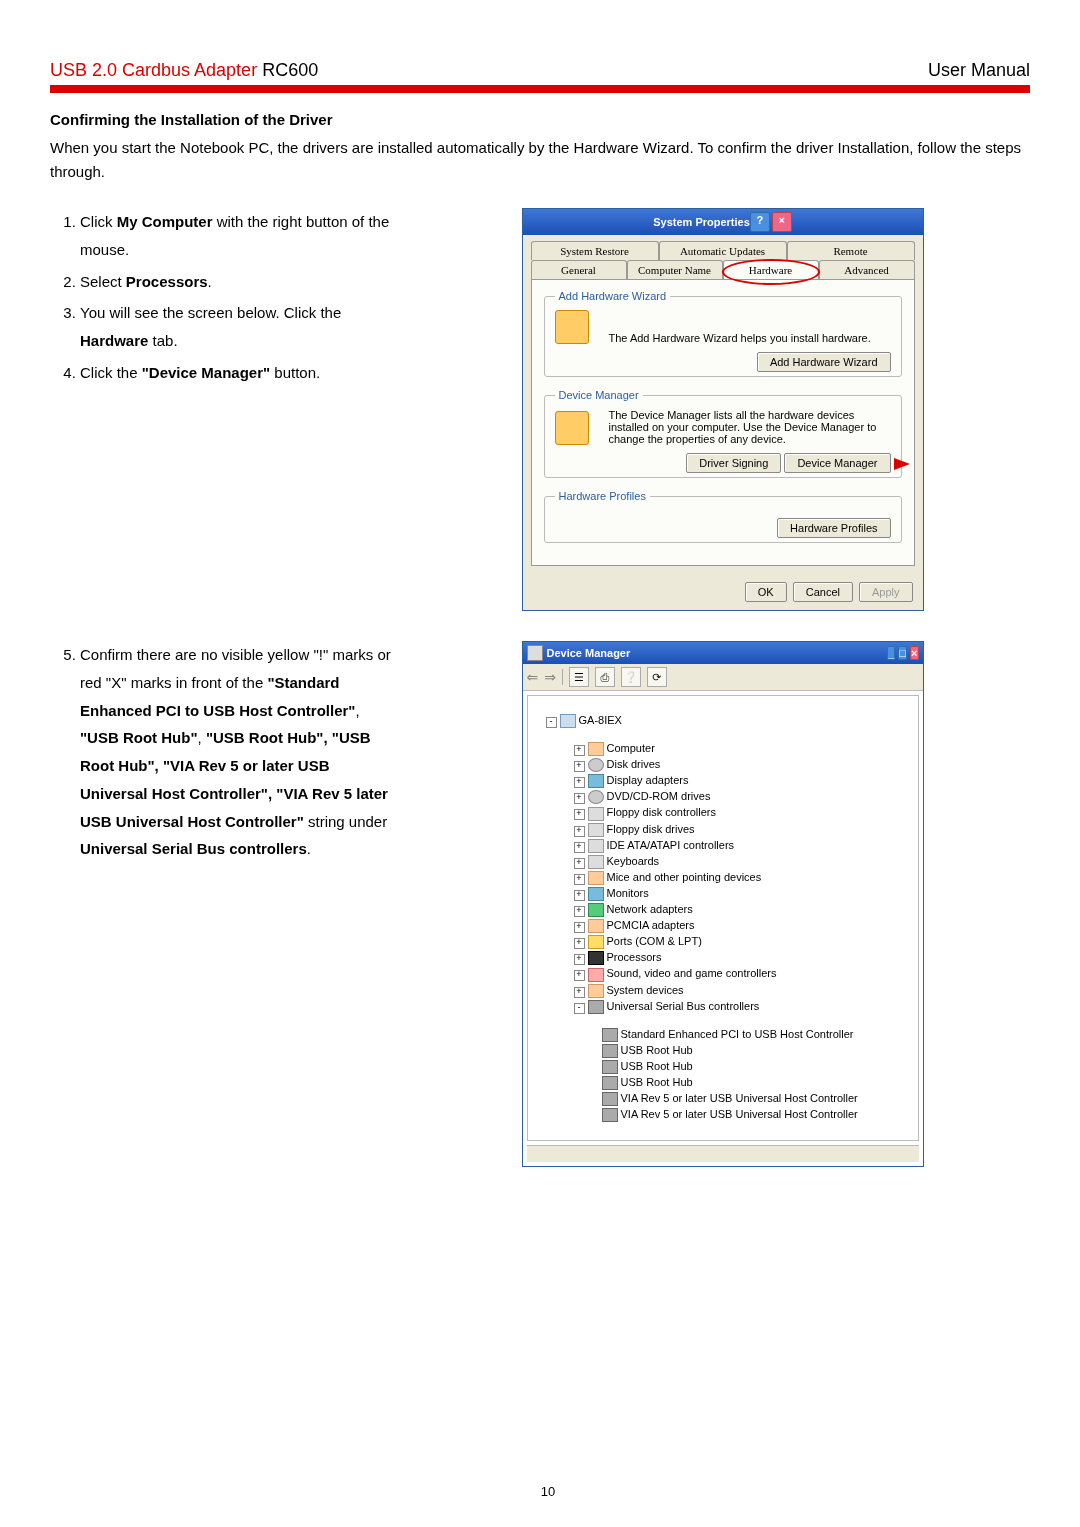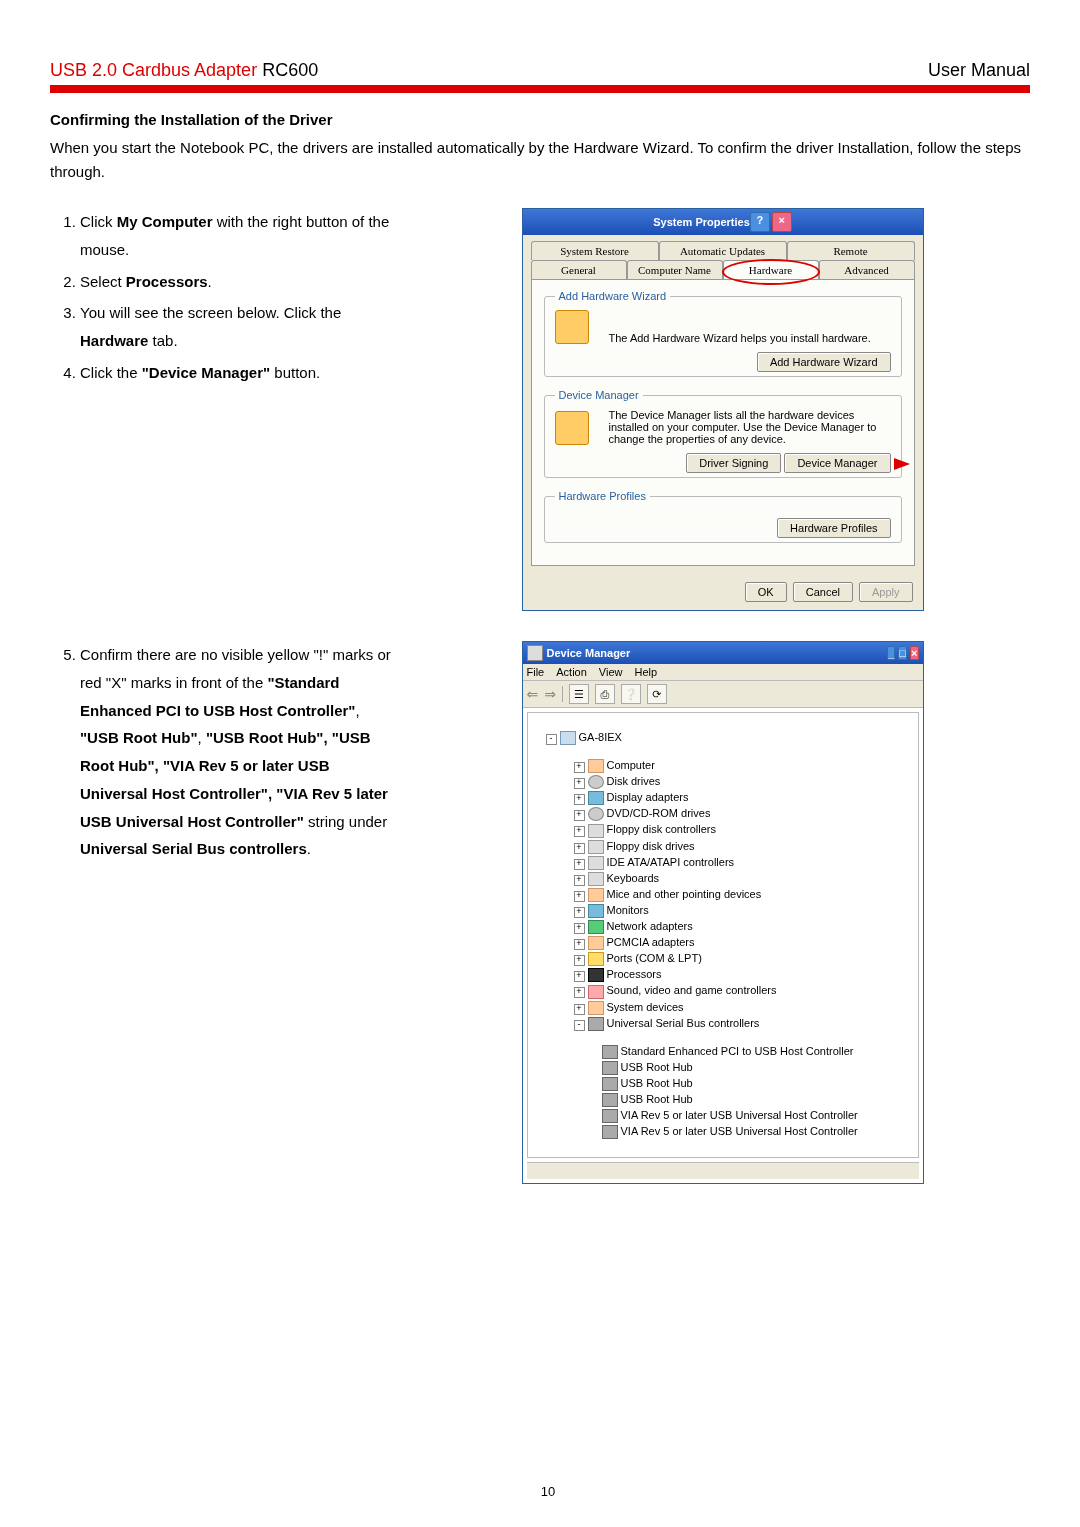--- a/index.html
+++ b/index.html
@@ -337,26 +337,20 @@
           <span class="t">
               <span class="pc-icon"></span>
               <span>Device Manager</span>
             </span>
           <span class="btns">
             <span class="tb-btn tb-min">_</span>
             <span class="tb-btn tb-max">□</span>
             <span class="tb-btn">×</span>
           </span>
         </div>
-        <div class="dm-menu" id="dm-menu">
-            <span>File</span>
-            <span>Action</span>
-            <span>View</span>
-            <span>Help</span>
-          </div>
         <div class="dm-toolbar">
           <span class="arrow-nav">⇐</span>
           <span class="arrow-nav">⇒</span>
           <span style="border-left:1px solid #aaa;height:16px;"></span>
           <span class="tool-ico">☰</span>
           <span class="tool-ico">⎙</span>
           <span class="tool-ico">❔</span>
           <span class="tool-ico">⟳</span>
         </div>
         <div class="dm-tree">

